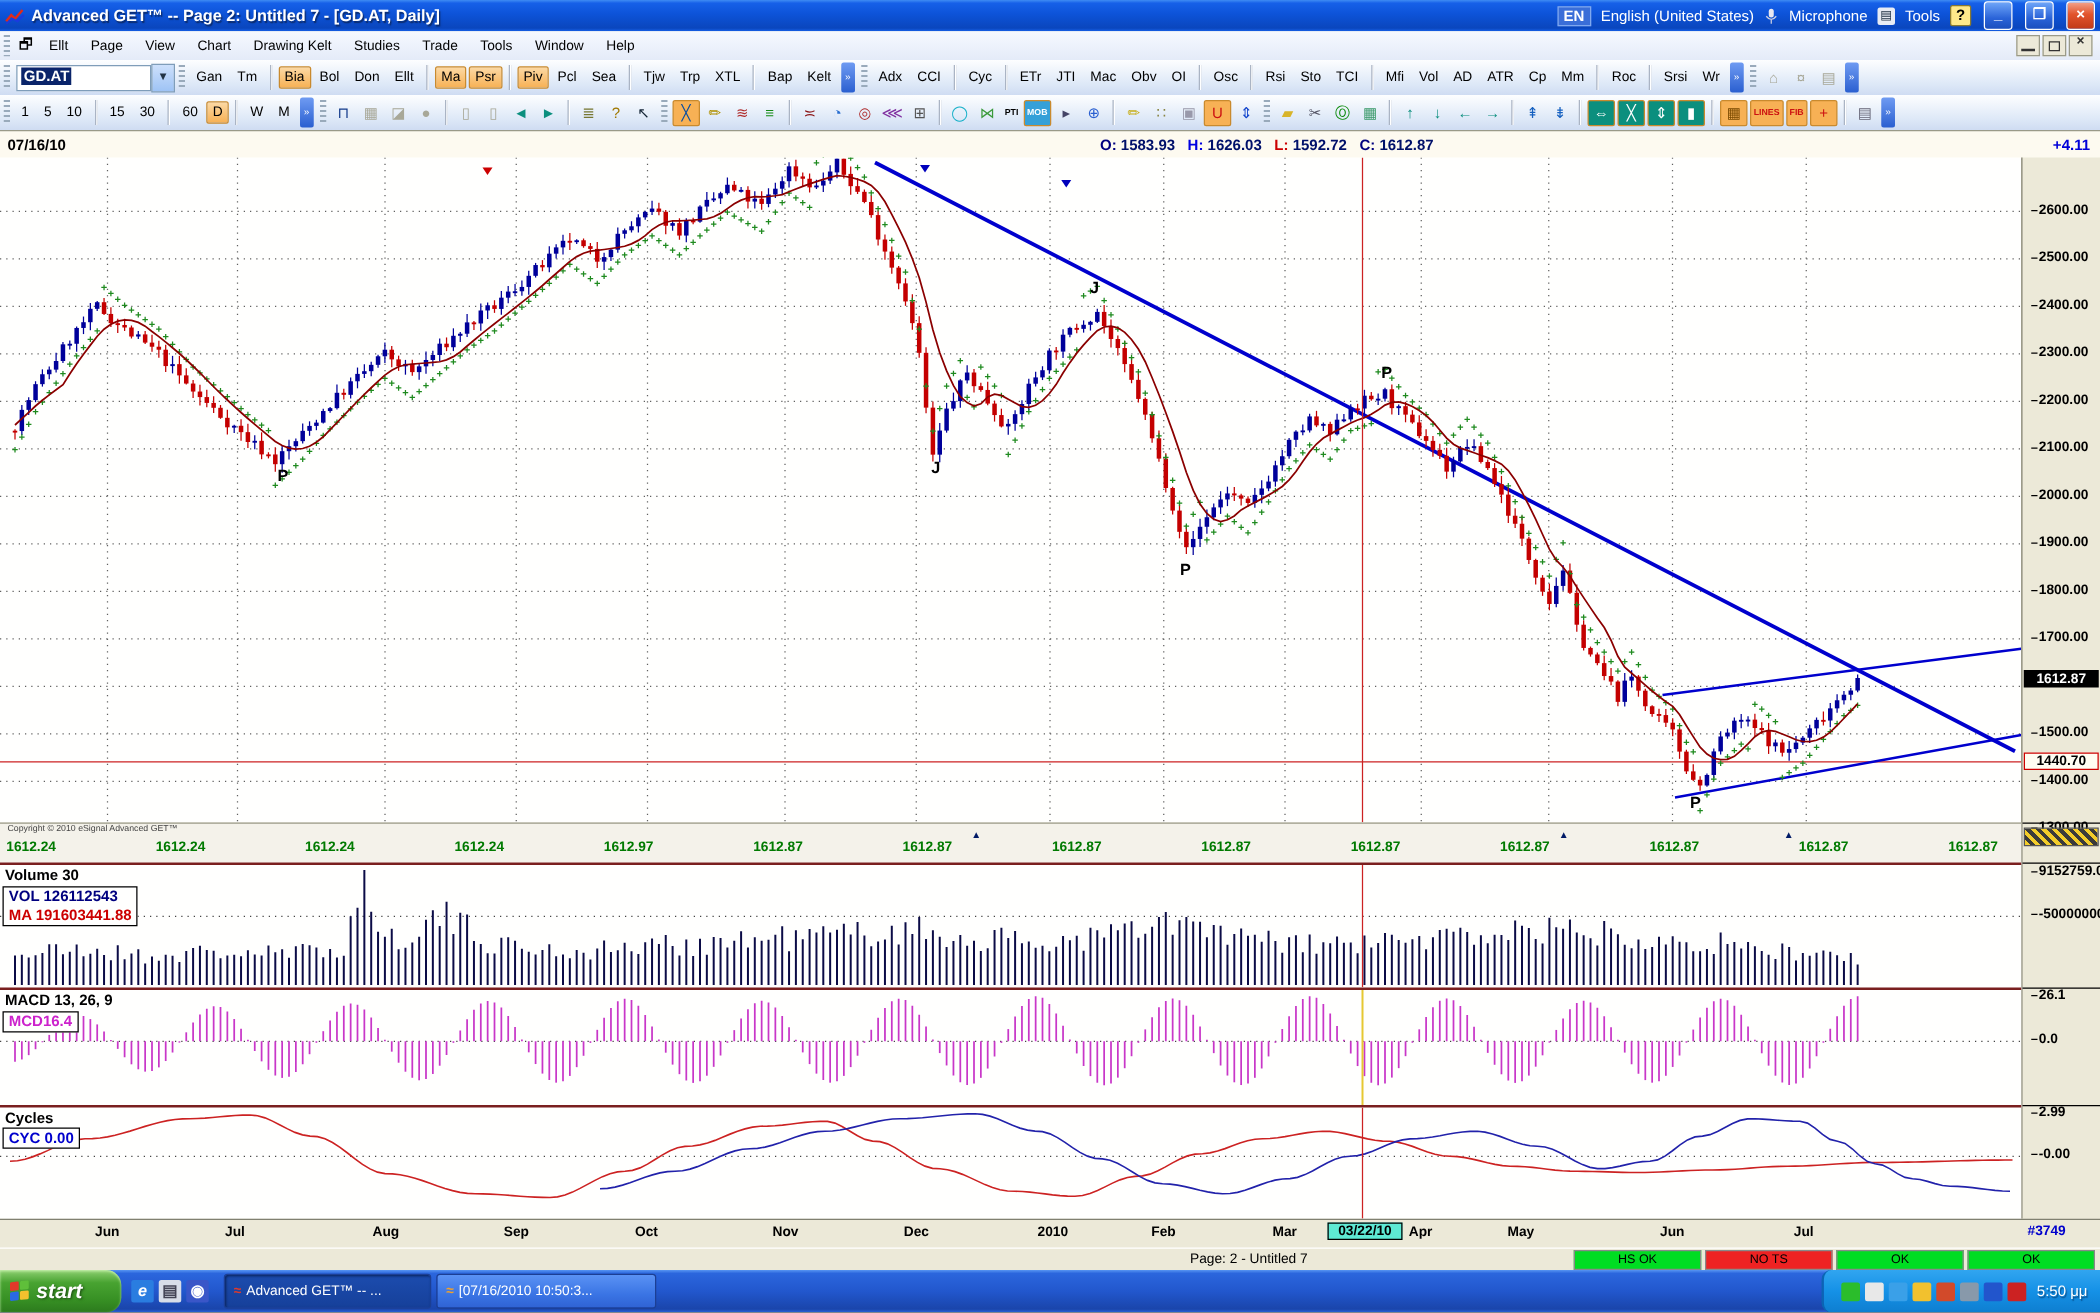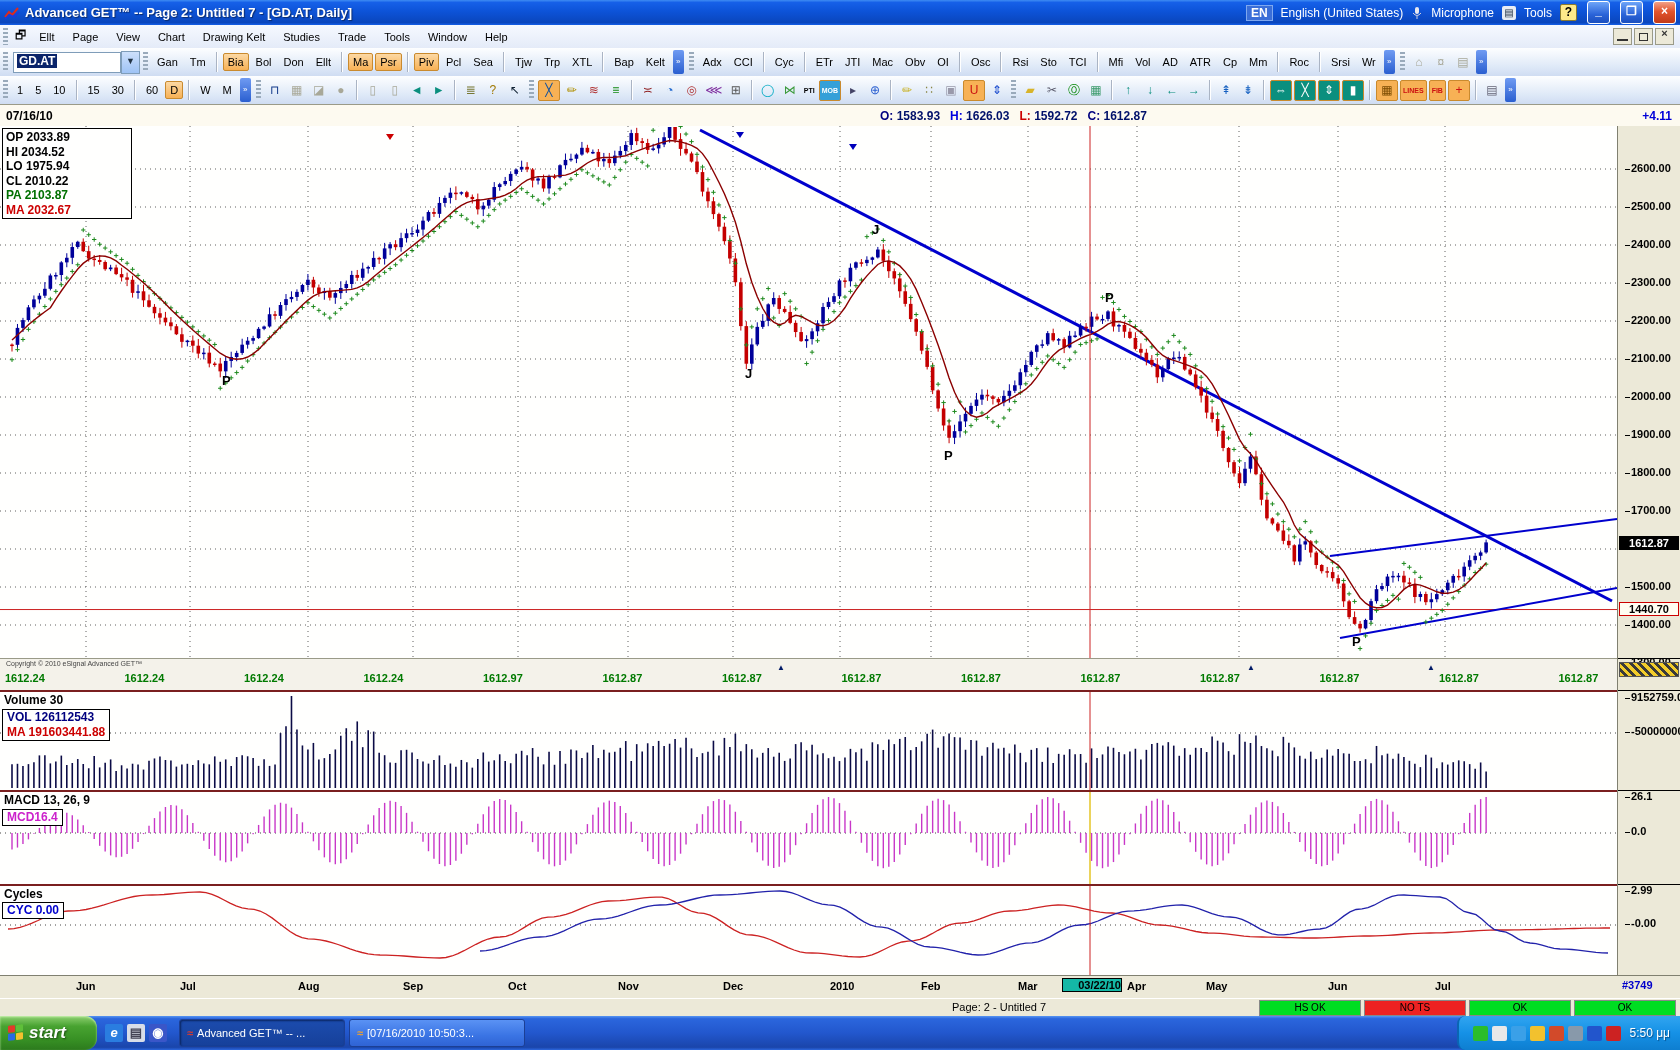--- a/index.html
+++ b/index.html
@@ -68,21 +68,21 @@
   #copyright{position:absolute;left:6px;top:1px;font-size:7px;color:#444;}
   .pricecell{position:absolute;top:13px;font-size:11px;font-weight:bold;color:#007a00;}
   .row-tri{position:absolute;top:4px;font-size:8px;color:#001a66;}
   .panel{left:0;width:1617px;background:#fffffe;border-top:2px solid #7a1f1f;}
   #volume{top:690px;height:100px;} #macd{top:790px;height:94px;} #cycles{top:884px;height:91px;}
   .panel-title{position:absolute;left:4px;top:1px;font-weight:bold;font-size:12px;color:#000;}
   .panel-box{position:absolute;left:2px;background:#fffffe;border:1px solid #000;padding:0 4px;font-weight:bold;font-size:12px;line-height:15px;}
   
   #dateaxis{left:0;top:975px;width:1680px;height:23px;background:#ece9d8;border-top:1px solid #808070;font-weight:bold;}
   .month-label{position:absolute;top:4px;font-size:11px;color:#000;}
-  #cursor-date{position:absolute;top:2px;left:1062px;width:58px;background:#14b8a6;border:1px solid #000;text-align:right;font-size:11px;}
+  #cursor-date{position:absolute;top:2px;left:1062px;width:58px;background:#5eead4;border:1px solid #000;text-align:center;font-size:11px;}
   #barcount{position:absolute;top:3px;left:1622px;color:#0000cc;font-size:11px;}
   #statusbar{left:0;top:998px;width:1680px;height:18px;background:#ece9d8;border-top:1px solid #fff;}
   #page-label{position:absolute;left:952px;top:2px;font-size:11px;color:#000;}
   #badges{position:absolute;right:4px;top:1px;display:flex;gap:3px;}
   .badge{width:100px;height:14px;border:1px solid #888;font-size:10px;font-weight:normal;text-align:center;line-height:14px;color:#000;}
   
   #taskbar{left:0;top:1016px;width:1680px;height:34px;
     background:linear-gradient(180deg,#5795f2 0%,#2b66dd 8%,#2257cd 50%,#1a45ab 92%,#2b66dd 100%);display:flex;align-items:center;}
   #start-btn{width:97px;height:34px;border-radius:0 12px 12px 0;display:flex;align-items:center;gap:5px;padding-left:8px;box-sizing:border-box;
     background:linear-gradient(180deg,#7ec an);}
@@ -1172,28 +1172,20 @@
         <text x="222" y="259" font-size="13" font-weight="bold" fill="#000" font-family="Liberation Sans, sans-serif">P</text>
         <text x="745" y="252" font-size="13" font-weight="bold" fill="#000" font-family="Liberation Sans, sans-serif">J</text>
         <text x="872" y="108" font-size="13" font-weight="bold" fill="#000" font-family="Liberation Sans, sans-serif">J</text>
         <text x="944" y="334" font-size="13" font-weight="bold" fill="#000" font-family="Liberation Sans, sans-serif">P</text>
         <text x="1105" y="176" font-size="13" font-weight="bold" fill="#000" font-family="Liberation Sans, sans-serif">P</text>
         <text x="1352" y="520" font-size="13" font-weight="bold" fill="#000" font-family="Liberation Sans, sans-serif">P</text>
         <path d="M386 8L394 8L390 14Z" fill="#cc0000"></path>
         <path d="M736 6L744 6L740 12Z" fill="#0000bb"></path>
         <path d="M849 18L857 18L853 24Z" fill="#0000bb"></path>
       </svg>
-    <div id="legend">
-        <div style="color: rgb(0, 0, 0);">OP  2033.89</div>
-        <div style="color: rgb(0, 0, 0);">HI  2034.52</div>
-        <div style="color: rgb(0, 0, 0);">LO  1975.94</div>
-        <div style="color: rgb(0, 0, 0);">CL  2010.22</div>
-        <div style="color: rgb(0, 112, 0);">PA  2103.87</div>
-        <div style="color: rgb(204, 0, 0);">MA  2032.67</div>
-      </div>
   </div>
 
   <div id="rail" class="abs">
       <div class="rail-label" style="top: 36px;"><span class="tick"></span>2600.00</div>
       <div class="rail-label" style="top: 74px;"><span class="tick"></span>2500.00</div>
       <div class="rail-label" style="top: 112px;"><span class="tick"></span>2400.00</div>
       <div class="rail-label" style="top: 150px;"><span class="tick"></span>2300.00</div>
       <div class="rail-label" style="top: 188px;"><span class="tick"></span>2200.00</div>
       <div class="rail-label" style="top: 226px;"><span class="tick"></span>2100.00</div>
       <div class="rail-label" style="top: 264px;"><span class="tick"></span>2000.00</div>

